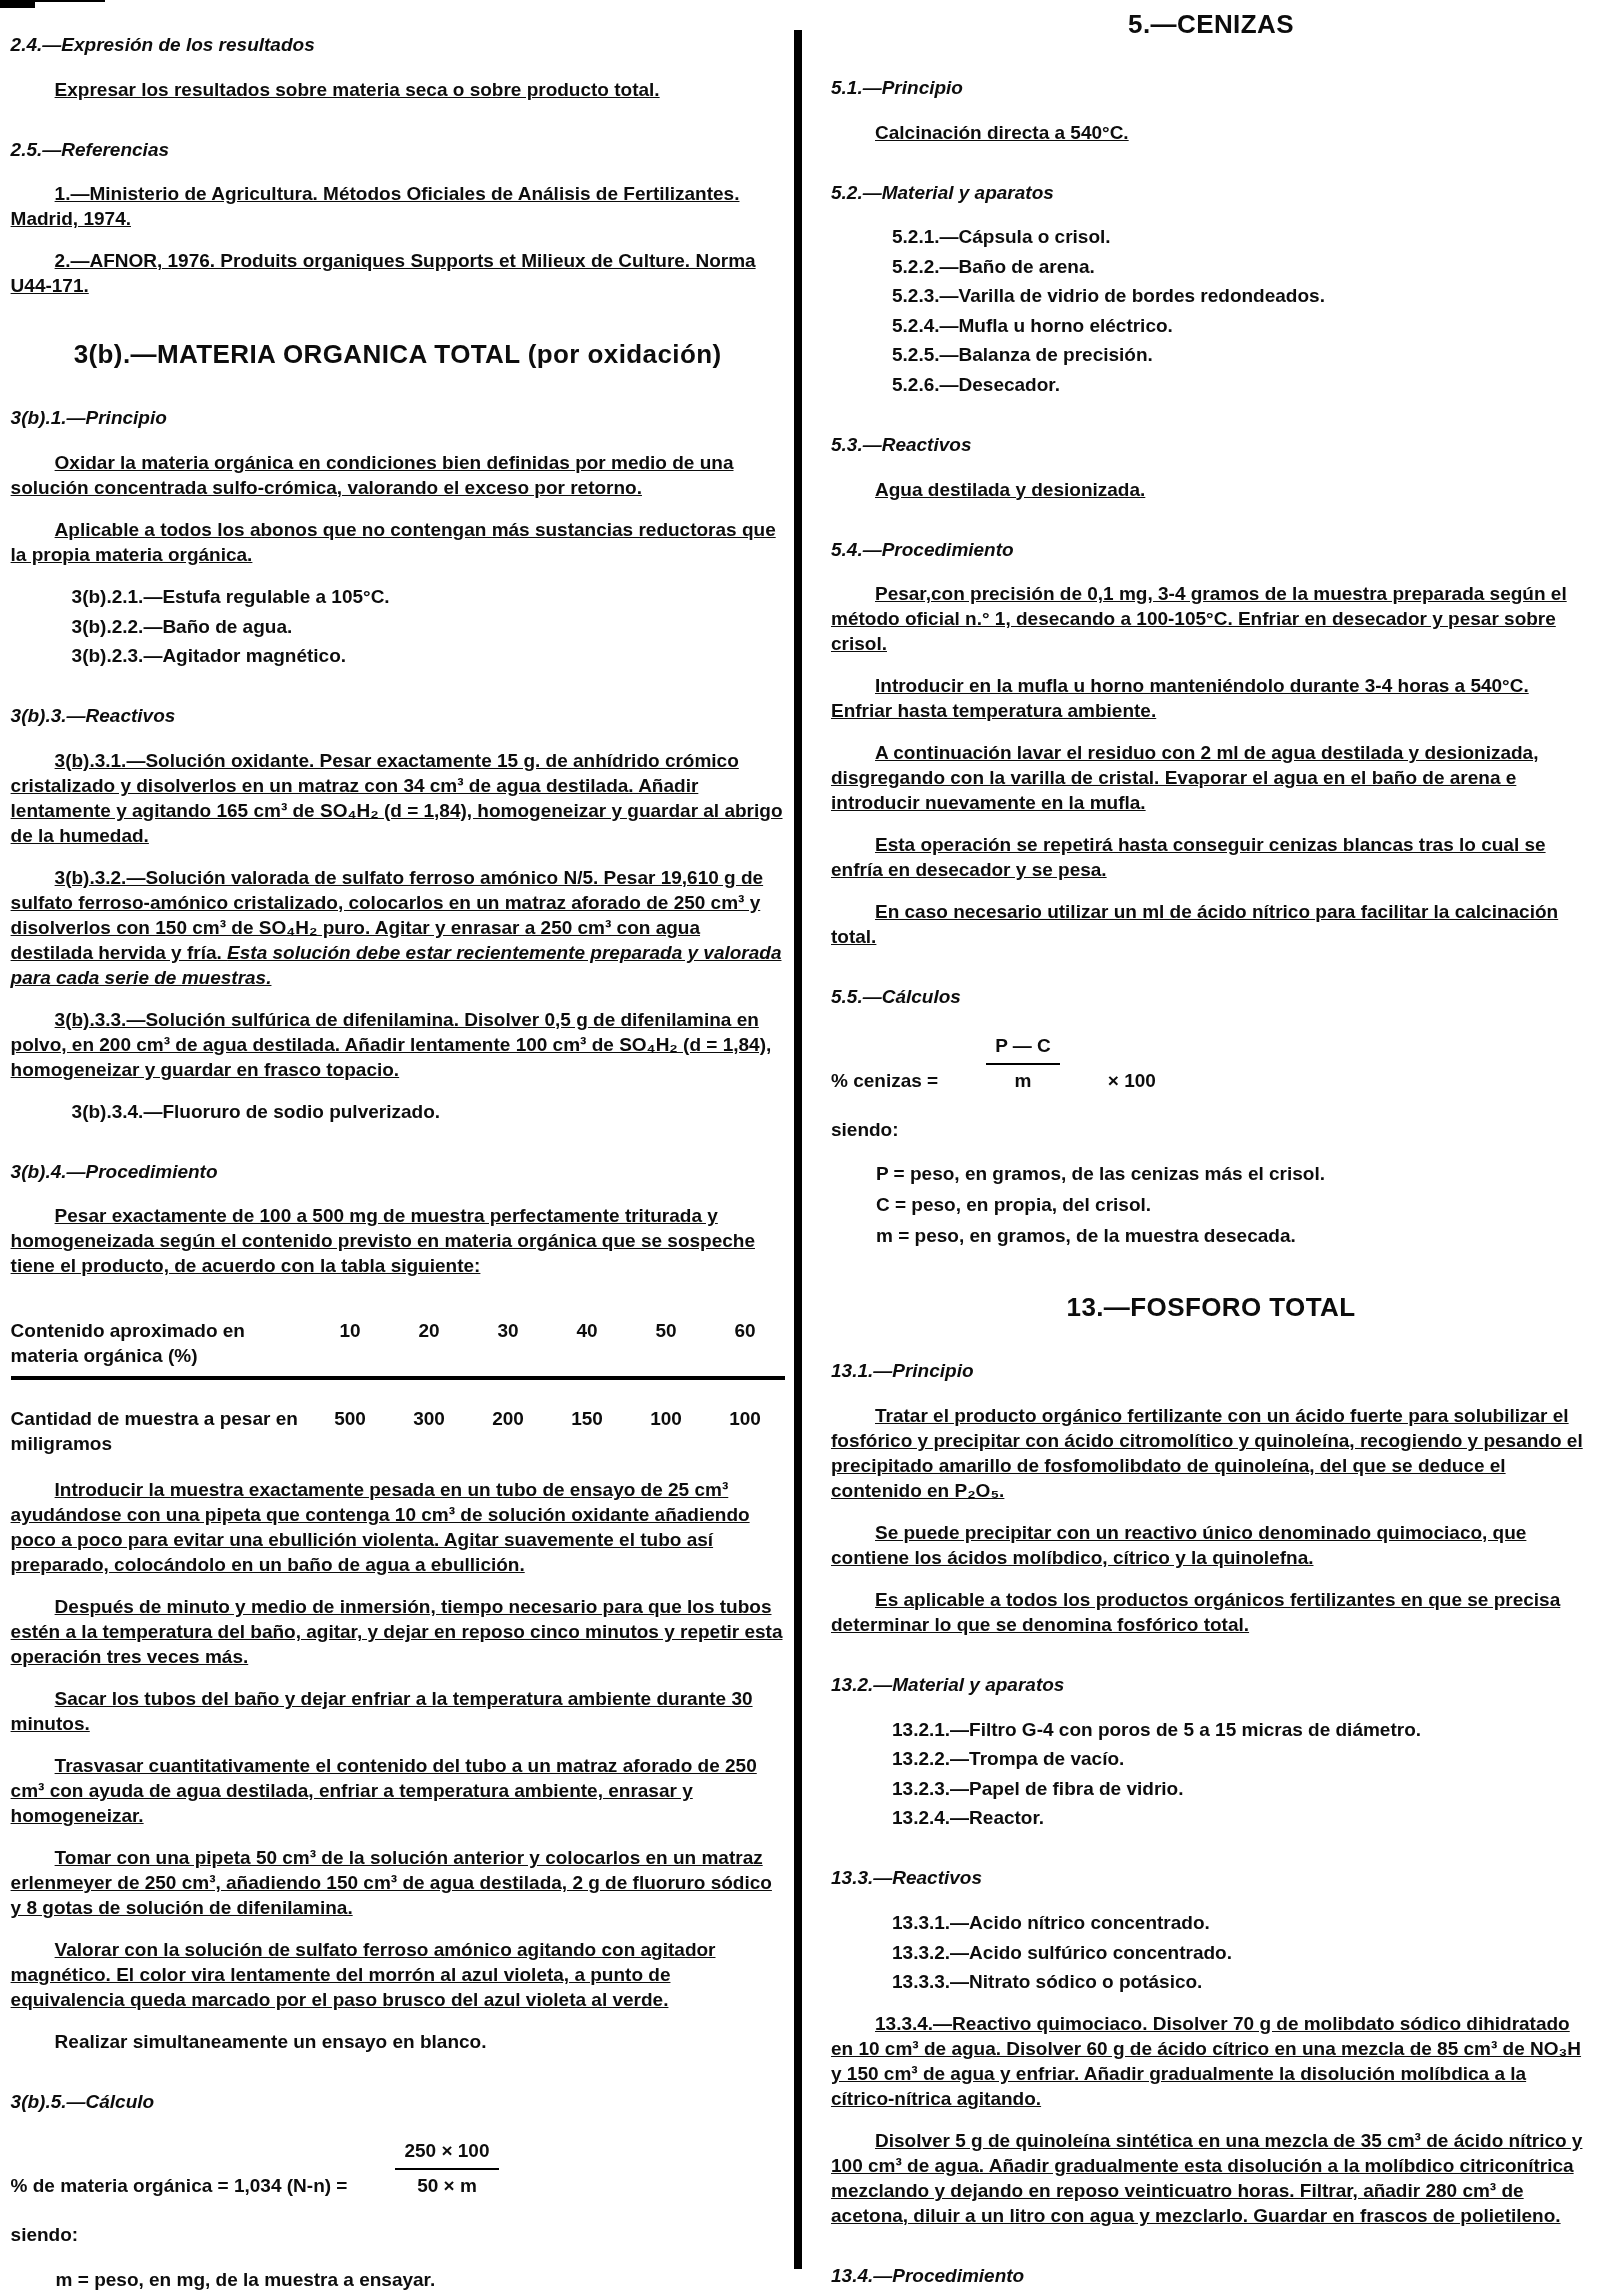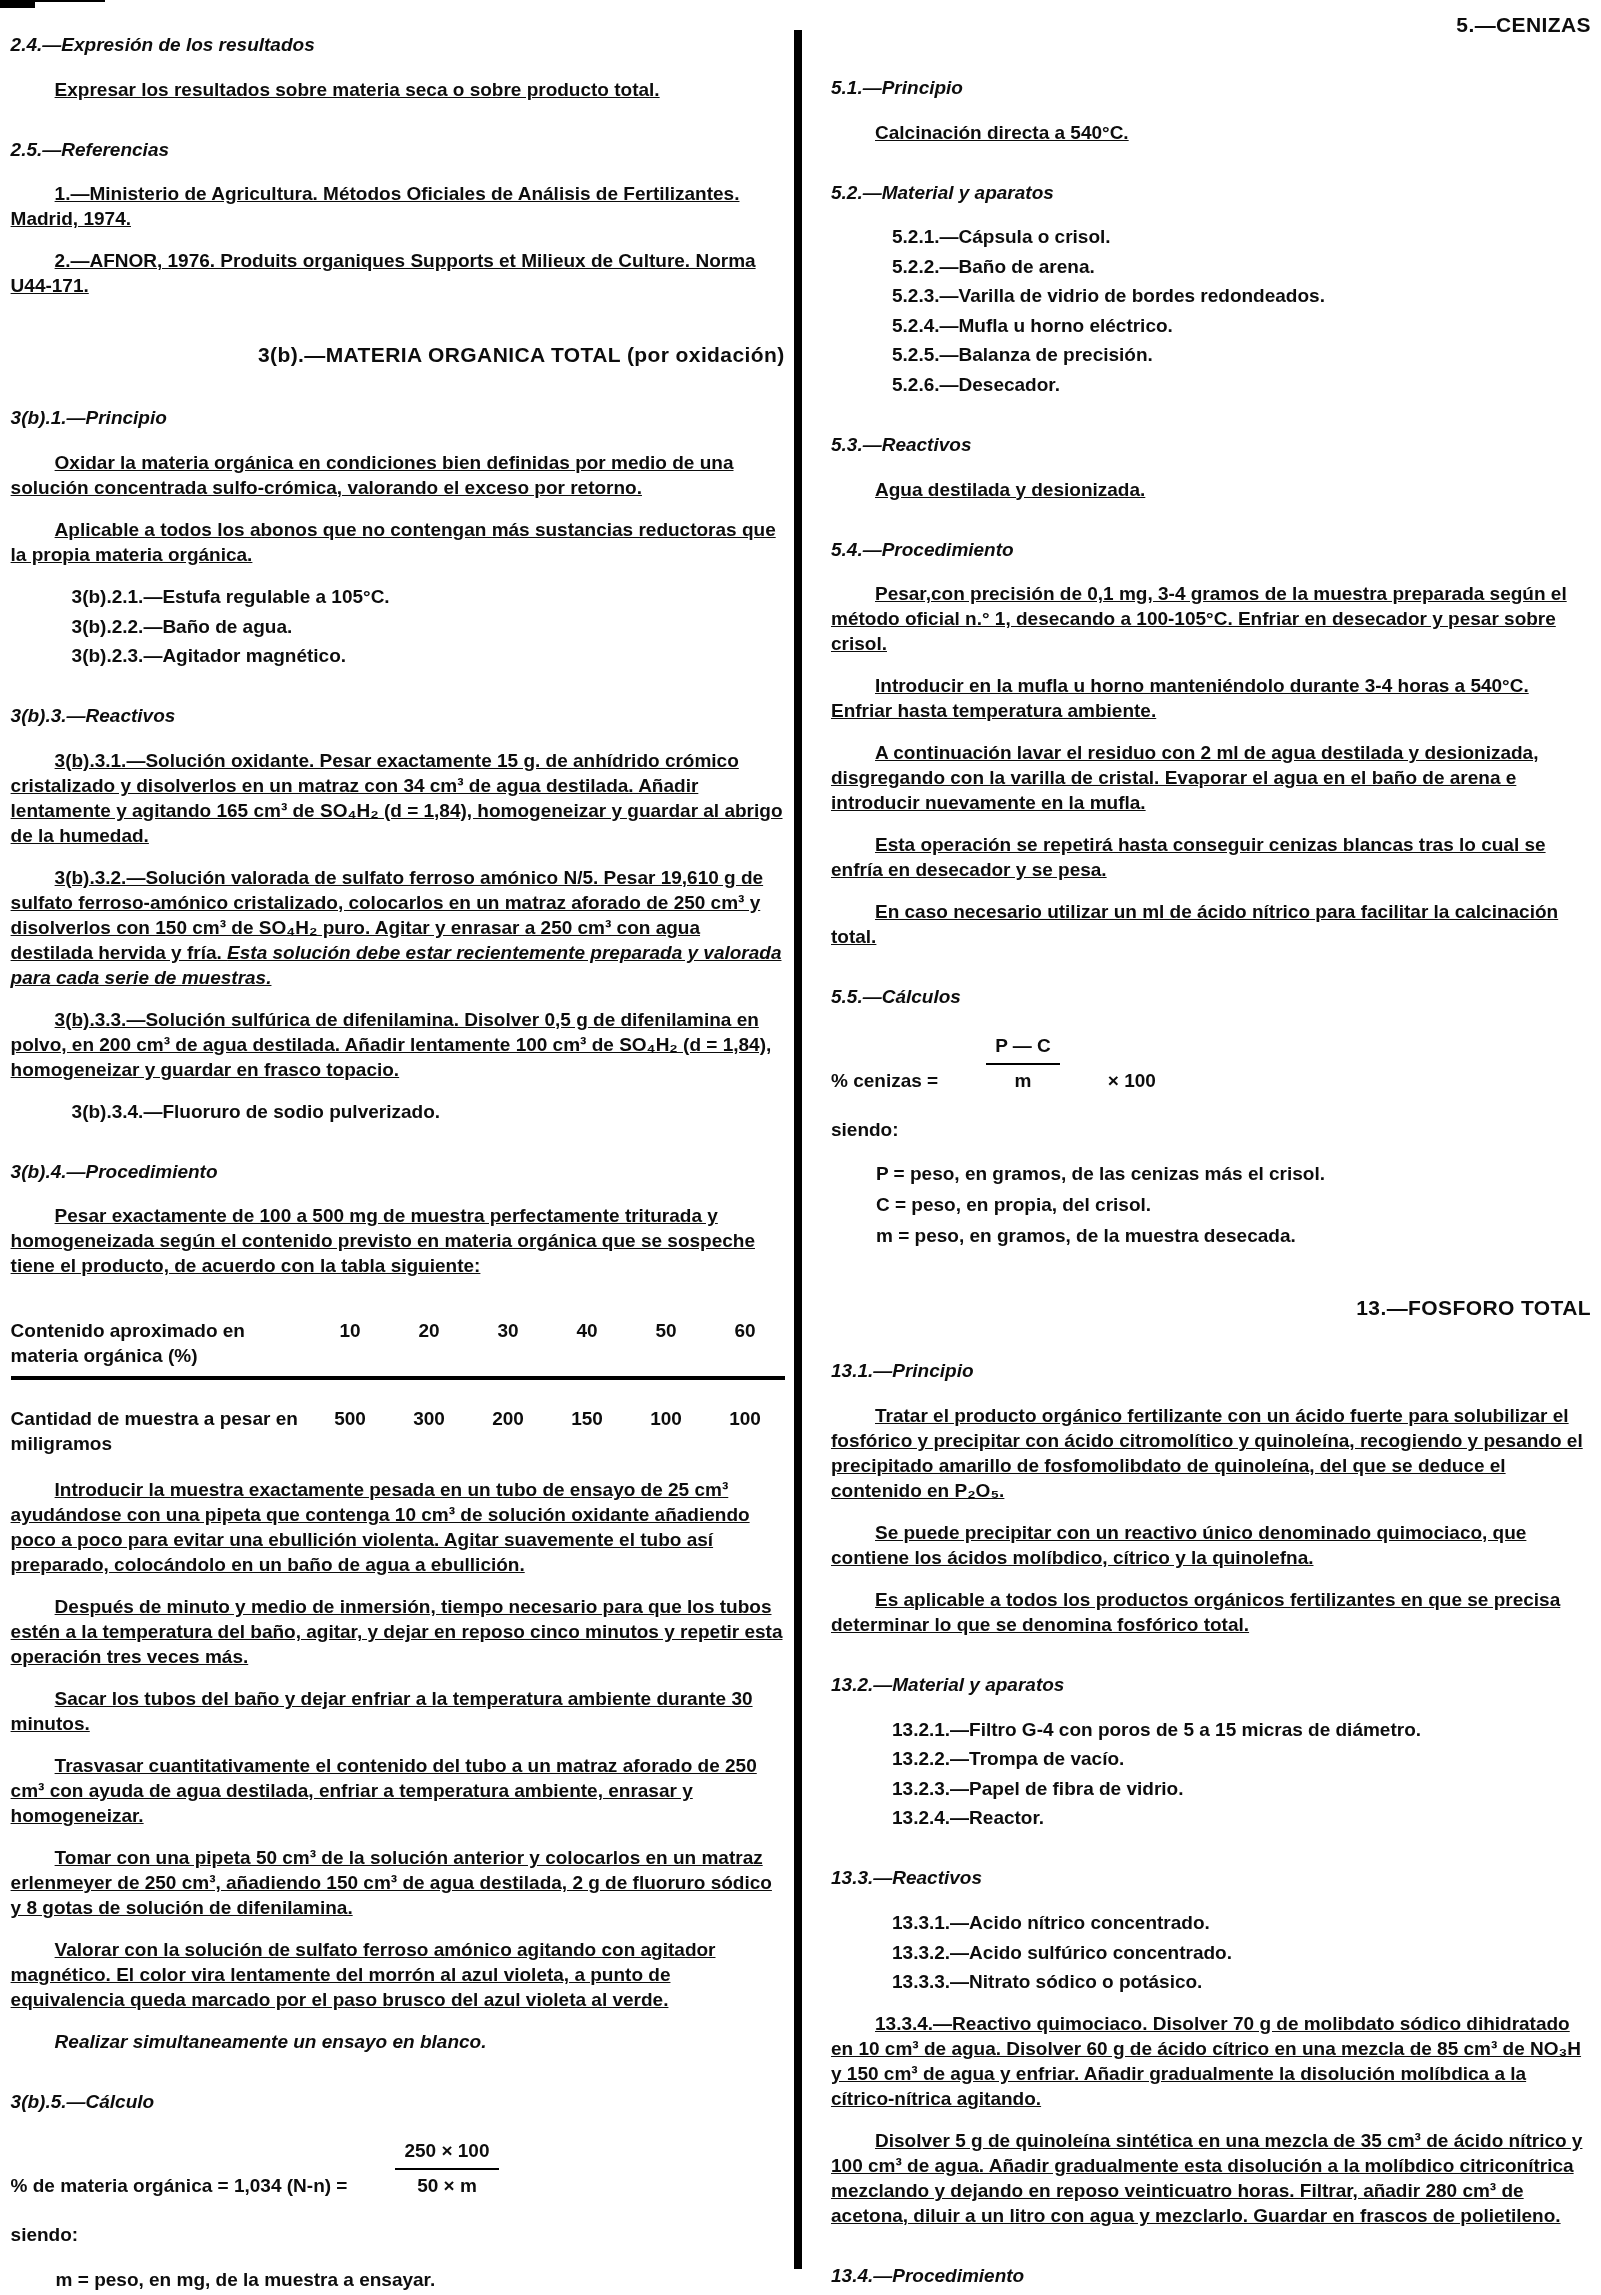--- a/index.html
+++ b/index.html
@@ -13,23 +13,23 @@
     color:#0d0d0d;
     font-size:19px;
     line-height:25px;
   }
   .col{position:absolute;top:0;}
   .col-left{left:10.6px;width:774px;padding-top:32px;}
   .col-right{left:831px;width:760px;padding-top:12px;}
   .col > :first-child{margin-top:0;}
 
   .h{font-style:italic;margin:35px 0 19.7px;}
-  .hc{text-align:right;margin:44px 0 38px;font-size:21px;letter-spacing:0.4px;}
+  .hc{text-align:center;margin:44px 0 38px;font-size:26px;letter-spacing:0.4px;}
   .p{margin:17px 0;text-indent:44px;text-decoration:underline;}
-  .pi{margin:12px 0;text-indent:44px;font-style:italic;}
+  .pi{margin:12px 0;text-indent:44px;}
   .item{margin:4.5px 0;padding-left:61px;}
   .plain{margin:12px 0;}
   .defs{margin:16.7px 0 16.7px 45px;line-height:31px;}
 
   .tbl{margin:21px 0;}
   .tbl-row{display:flex;align-items:baseline;}
   .tbl-label{flex:1;}
   .tbl-cell{width:79px;text-align:center;margin-top:19px;}
   .tbl-rule{height:3.8px;background:#000;margin:7.6px 0;}
 

